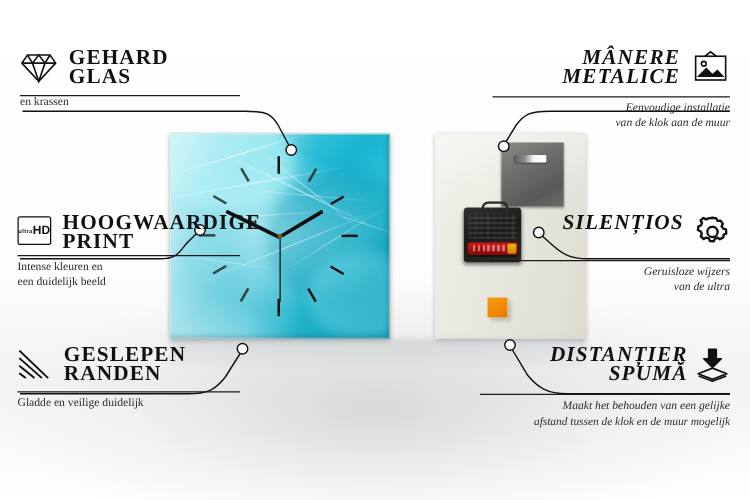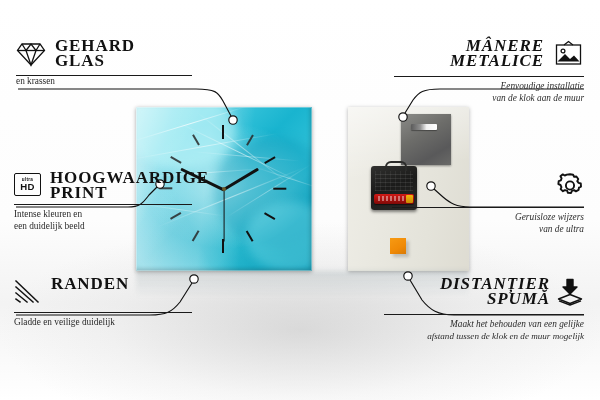--- a/index.html
+++ b/index.html
@@ -86,21 +86,21 @@
   .cdesc{font-family:"Liberation Serif", serif;font-size:9.3px;color:#2b2b2b;line-height:11.6px;white-space:nowrap;}
   .rule{height:1px;background:#1a1a1a;}
   .icon{position:absolute;color:#111;}
   .left .ctitle,.left .cdesc{text-align:left;}
   .right .ctitle,.right .cdesc{text-align:right;font-style:italic;}
 
   svg.lead{position:absolute;left:0;top:0;width:600px;height:400px;pointer-events:none;}
   .leadpath{fill:none;stroke:#111;stroke-width:1.15;}
   .leaddot{fill:#ffffff;stroke:#111;stroke-width:1.15;}
 
-  .hdbox{width:25px;height:21px;border:1.4px solid #111;border-radius:2px;display:flex;flex-direction:column;align-items:center;justify-content:center;}
+  .hdbox{width:25px;height:21px;border:1.4px solid #111;border-radius:2px;display:flex;align-items:center;justify-content:center;}
   .hdbox .u{font-family:"Liberation Sans",sans-serif;font-size:4.6px;font-weight:700;letter-spacing:.3px;line-height:5px;}
   .hdbox .hd{font-family:"Liberation Sans",sans-serif;font-size:9.6px;font-weight:700;letter-spacing:.2px;line-height:10px;}
 </style>
 </head>
 <body>
 
 <div id="stage">
 
   <div class="product">
 
@@ -217,20 +217,21 @@
     <div style="display:flex;align-items:flex-start;gap:9px;">
       <div class="icon" style="position:relative;margin-top:3px;">
         <svg width="28" height="25" viewBox="0 0 28 25" fill="none" stroke="#111" stroke-width="1.5" stroke-linecap="square">
           <path d="M2,2 L24,23"></path>
           <path d="M2,8 L19,23"></path>
           <path d="M2,14 L13,23"></path>
           <path d="M2,20 L6,23"></path>
         </svg>
       </div>
       <div style="padding-top:1px;">
+        <div class="ctitle">GESLEPEN</div>
         <div class="ctitle">RANDEN</div>
       </div>
     </div>
     <div class="rule" style="width:178px;margin-top:4px;"></div>
     <div class="cdesc" style="margin-top:4px;">Gladde en veilige duidelijk</div>
     <div class="cdesc"></div>
   </div>
 
   <div class="callout right" style="left:394px;top:38px;width:190px;">
     <div style="display:flex;align-items:flex-start;gap:9px;justify-content:flex-end;">
@@ -248,20 +249,21 @@
       </div>
     </div>
     <div class="rule" style="width:190px;margin-top:4px;"></div>
     <div class="cdesc" style="margin-top:4px;">Eenvoudige installatie</div>
     <div class="cdesc">van de klok aan de muur</div>
   </div>
 
   <div class="callout right" style="left:392px;top:170px;width:192px;">
     <div style="display:flex;align-items:flex-start;gap:9px;justify-content:flex-end;">
       <div style="padding-top:1px;">
+        <div class="ctitle">SILENȚIOS</div>
       </div>
       <div class="icon" style="position:relative;margin-top:2px;">
         <svg width="28" height="27" viewBox="0 0 28 27" fill="none" stroke="#111" stroke-width="1.9" stroke-linejoin="round">
           <path d="M14,2.2 l3.1,.55 1.05,2.0 2.25,-.25 1.85,2.55 -1.0,2.05 1.35,1.8 2.2,.6 .2,3.15 -2.05,1.0 -.35,2.25 -2.7,1.5 -1.8,-1.25 -2.15,.75 -.9,2.1 -3.1,-.2 -.85,-2.1 -2.2,-.6 -1.95,1.1 -2.35,-2.05 .85,-2.1 -.95,-2.05 -2.15,-.8 .35,-3.1 2.15,-.75 .75,-2.15 -1.2,-1.85 2.4,-2.0 1.95,1.15 2.1,-.85 Z"></path>
           <circle cx="14" cy="13.5" r="4.1"></circle>
         </svg>
       </div>
     </div>
     <div class="rule" style="width:192px;margin-top:4px;"></div>
     <div class="cdesc" style="margin-top:4px;">Geruisloze wijzers</div>

